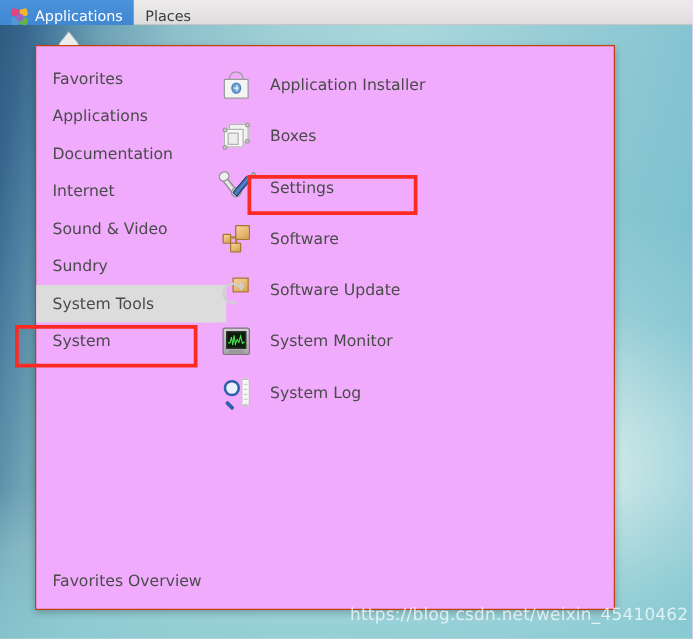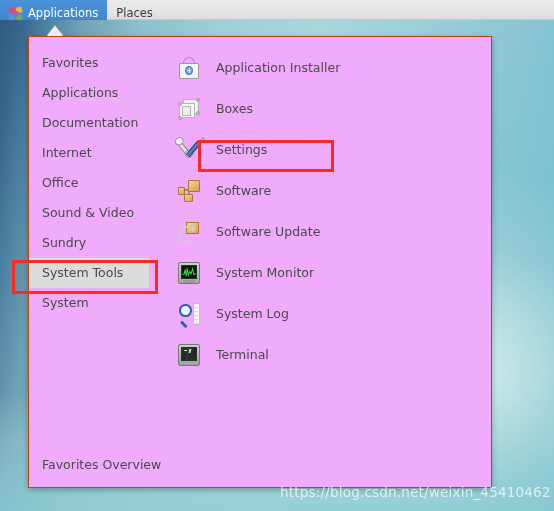--- a/index.html
+++ b/index.html
@@ -84,21 +84,21 @@
   }
   .cat{
     height:30px;line-height:30px;
     padding-left:13px;
     font-size:12.5px;color:#4a4a4a;
     white-space:nowrap;
     box-sizing:border-box;
   }
   .cat.selected{
     background:#dcdcdc;
-    width:120px;
+    width:152px;
   }
 
   
   .apps{
     flex:1;min-width:0;
     padding-top:10px;
     box-sizing:border-box;
   }
   .app{
     display:flex;align-items:center;gap:14px;
@@ -251,21 +251,20 @@
   <div class="menu-arrow"></div>
 
   <div class="menu">
     <div class="menu-body">
 
       <div class="cats">
         <div class="cat"><span>Favorites</span></div>
         <div class="cat"><span>Applications</span></div>
         <div class="cat"><span>Documentation</span></div>
         <div class="cat"><span>Internet</span></div>
-        <div class="cat"><span>Office</span></div>
         <div class="cat"><span>Sound &amp; Video</span></div>
         <div class="cat"><span>Sundry</span></div>
         <div class="cat selected"><span>System Tools</span></div>
         <div class="cat"><span>System</span></div>
       </div>
 
       <div class="apps">
 
         <div class="app">
           <span class="app-icon">
@@ -351,32 +350,20 @@
                   <i style="top:15px"></i>
                   <i style="top:19px"></i>
                 </span>
               <span class="lens"></span>
                 <span class="hand"></span>
             </span>
           </span>
           <span class="app-label">System Log</span>
         </div>
 
-        <div class="app">
-          <span class="app-icon">
-            <span class="ic-term">
-              <span class="scr">
-                  <span class="p1"></span>
-                  <span class="p2"></span>
-                  <span class="sheen"></span>
-                </span>
-            </span>
-          </span>
-          <span class="app-label">Terminal</span>
-        </div>
 
       </div>
     </div>
 
     <div class="menu-foot">
       <span class="foot-label">Favorites Overview</span>
     </div>
   </div>
 
   <div class="redbox" id="redbox-system-tools"></div>

